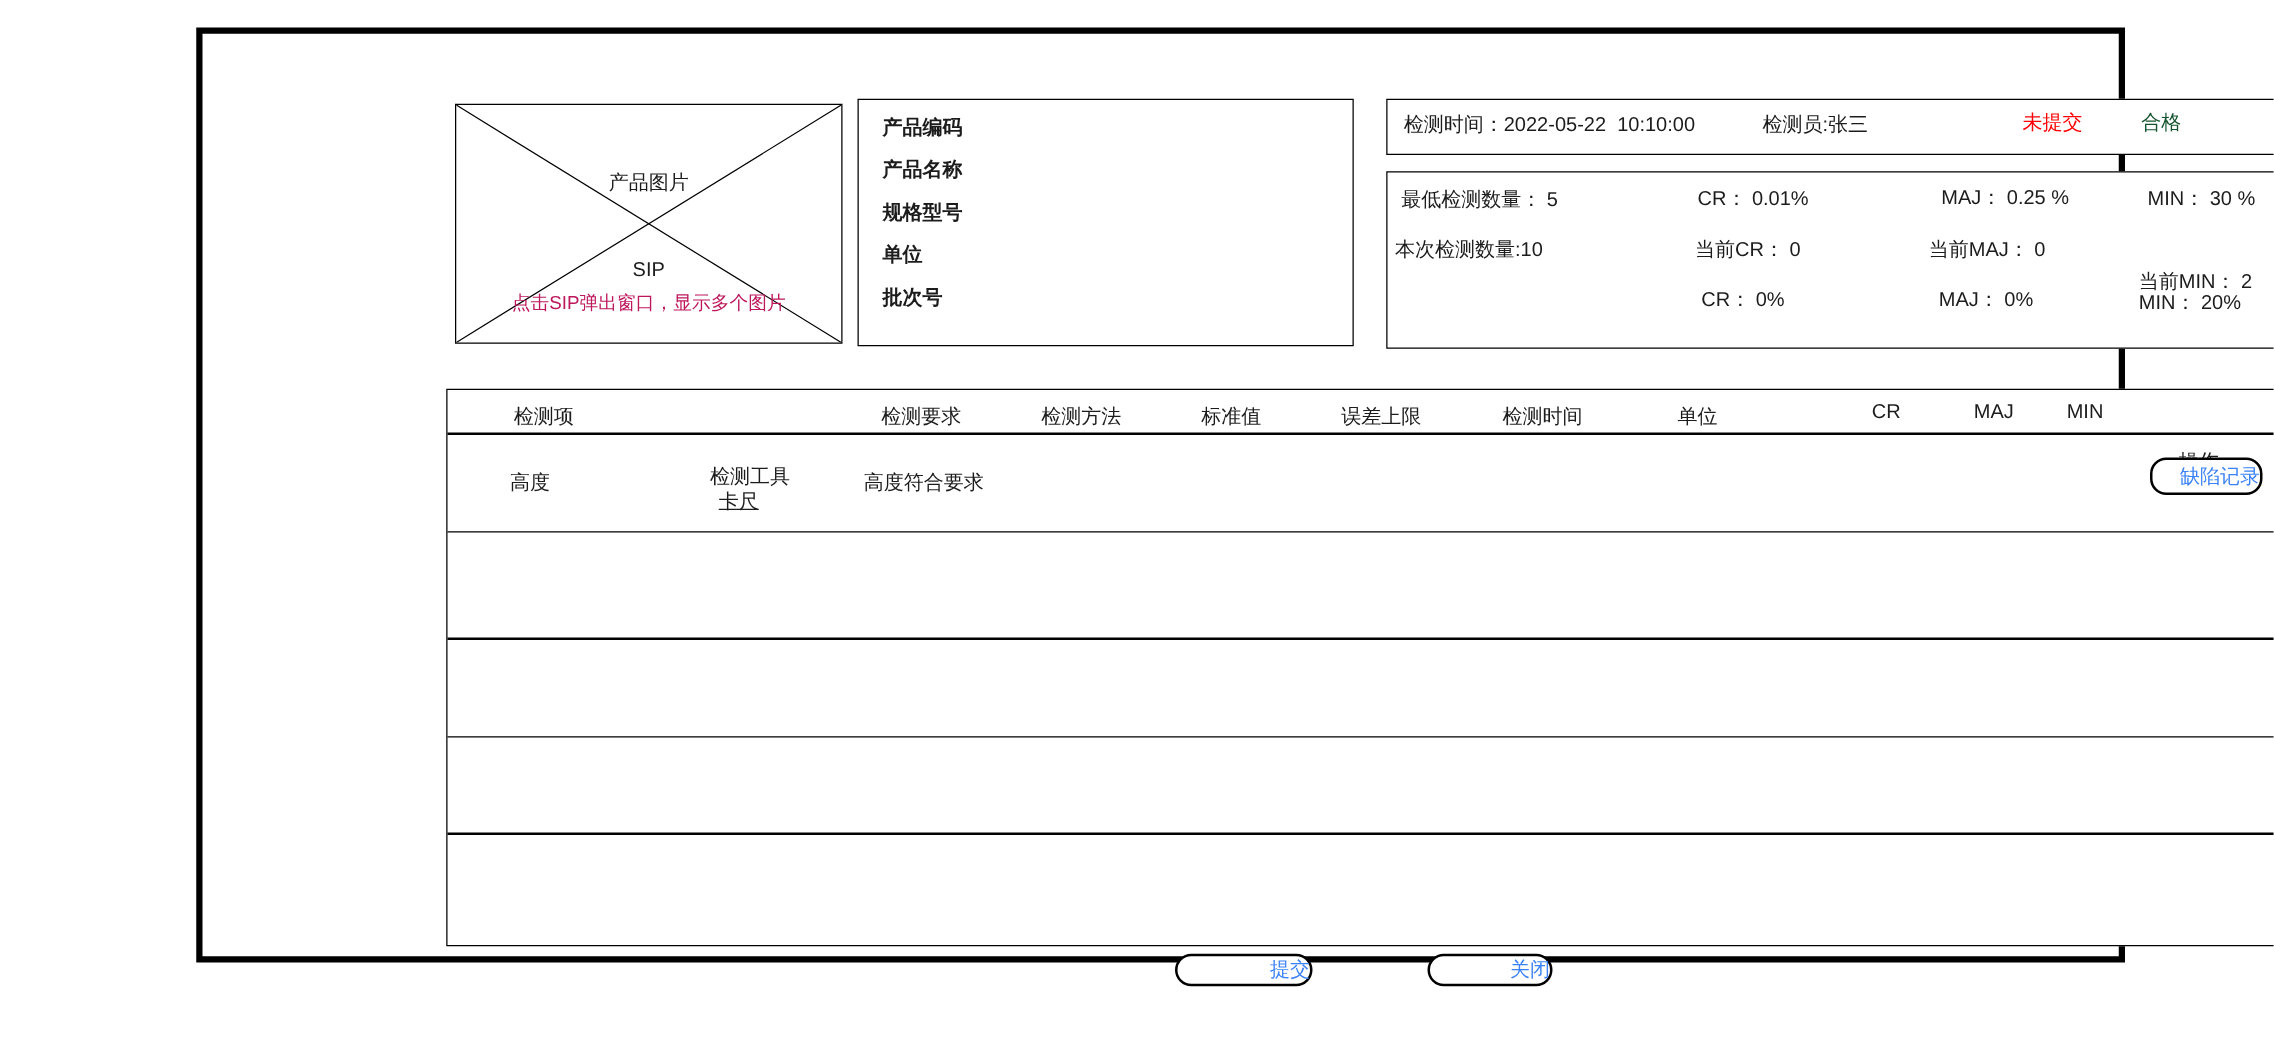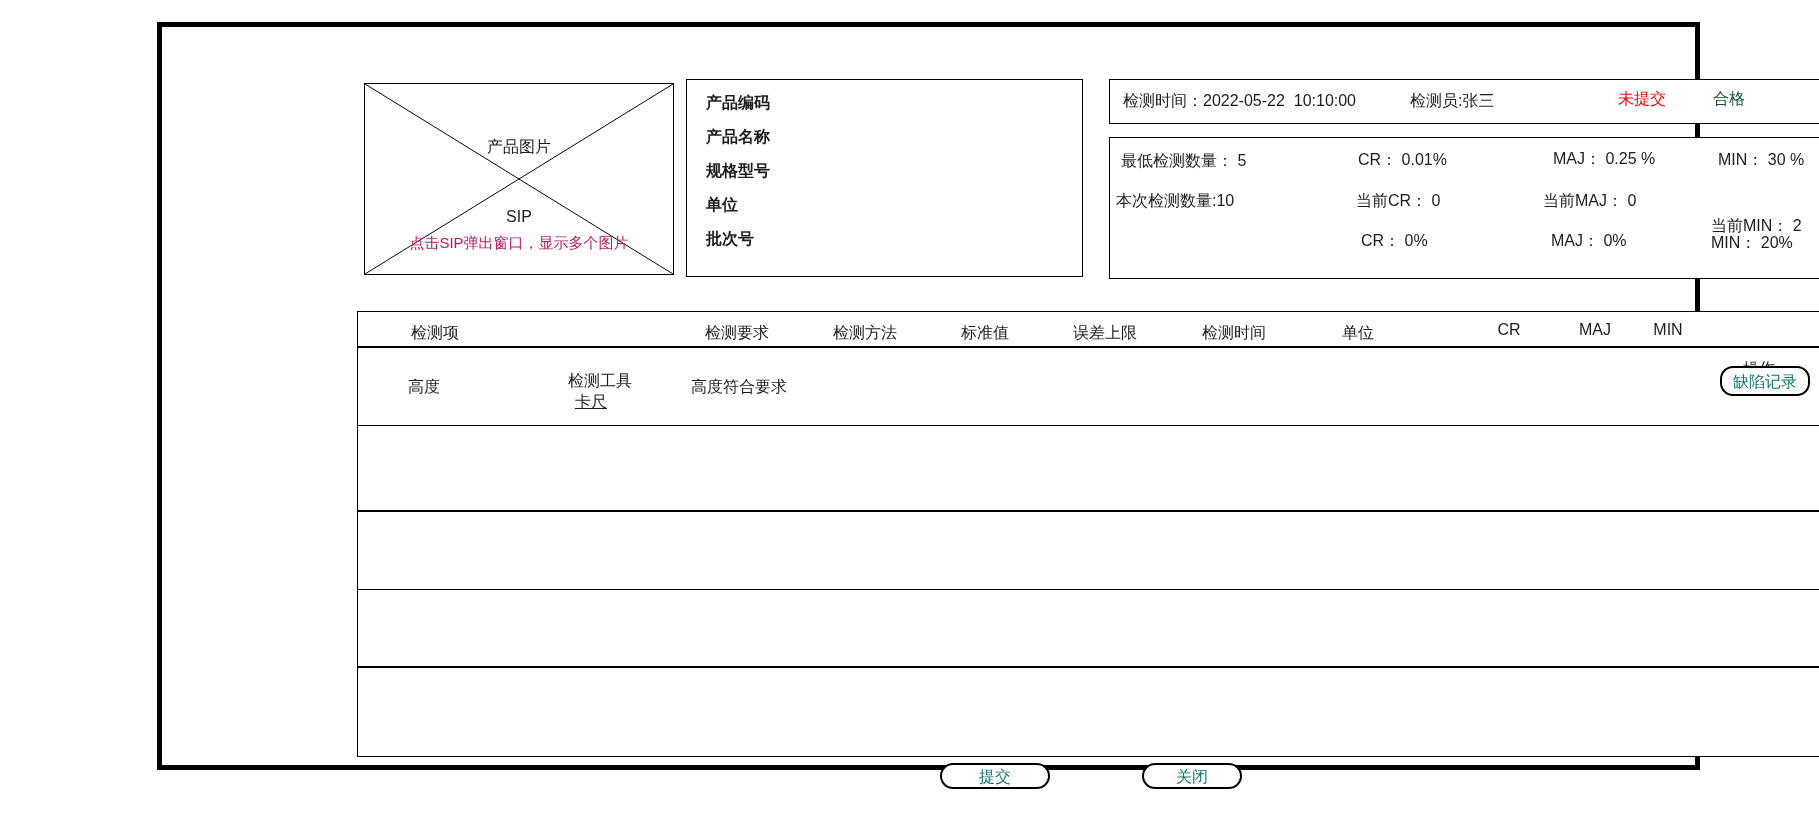--- a/index.html
+++ b/index.html
@@ -54,22 +54,22 @@
   .r2{top:114px;height:84px;border-bottom:2px solid #000;}
   .r3{top:200px;height:77px;border-bottom:1px solid #000;}
   .r4{top:278px;height:76px;border-bottom:2px solid #000;}
   .r5{top:356px;height:88px;}
   .c-item{left:50px;top:30px;}
   .c-tool{left:217px;top:45px;text-decoration:underline;}
   .c-req{left:333px;top:30px;}
 
   
   .pill{position:absolute;border:2px solid #000;border-radius:13px;background:#fff;
-        box-sizing:border-box;text-align:center;font-family:inherit;font-size:16px;
-        color:#0f766e;padding:0;cursor:pointer;line-height:23px;}
+        box-sizing:border-box;text-align:right;font-family:inherit;font-size:16px;
+        color:#3b82f6;padding:0;cursor:pointer;line-height:23px;}
   .btn-defect{left:1362px;top:18px;width:90px;height:30px;}
   .btn-submit{left:778px;top:736px;width:110px;height:26px;}
   .btn-close{left:980px;top:736px;width:100px;height:26px;}
 </style>
 </head>
 <body>
 
 <div id="app">
 
   <div class="frame">

